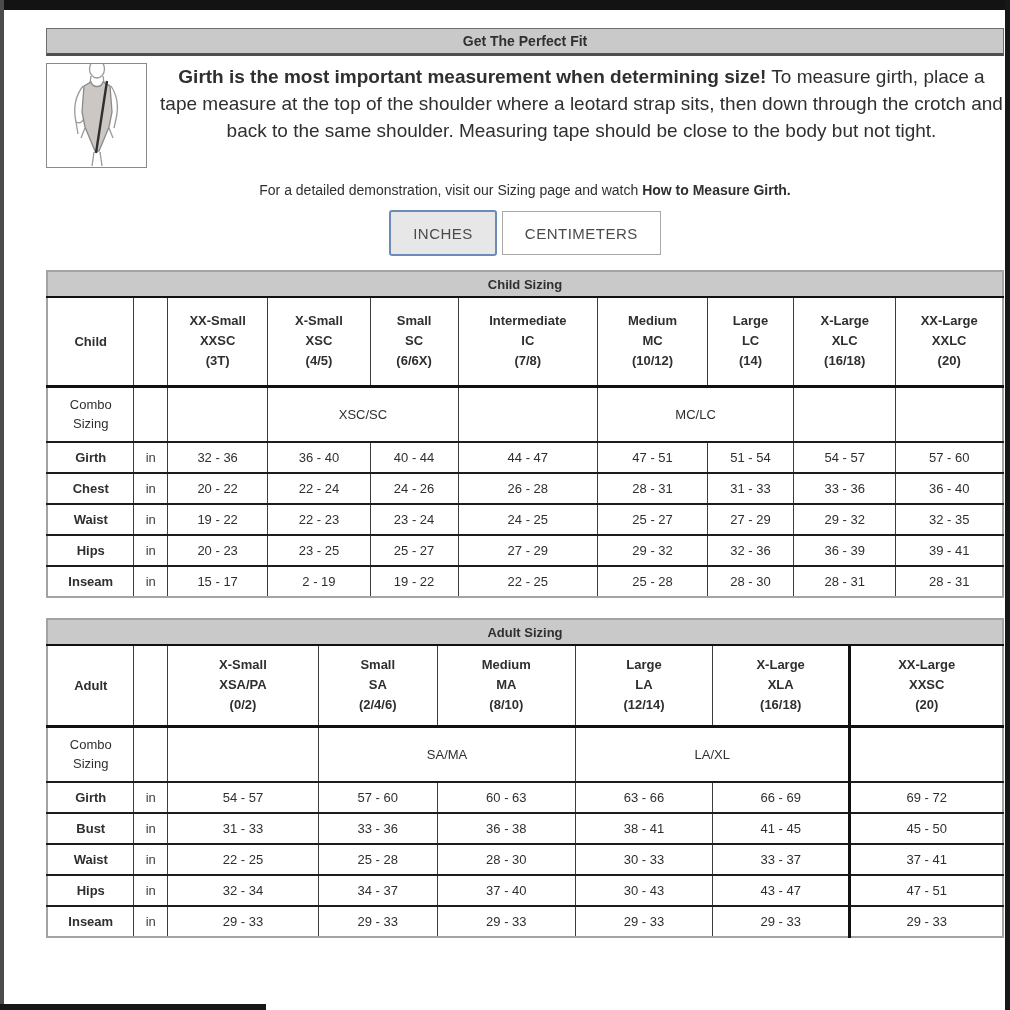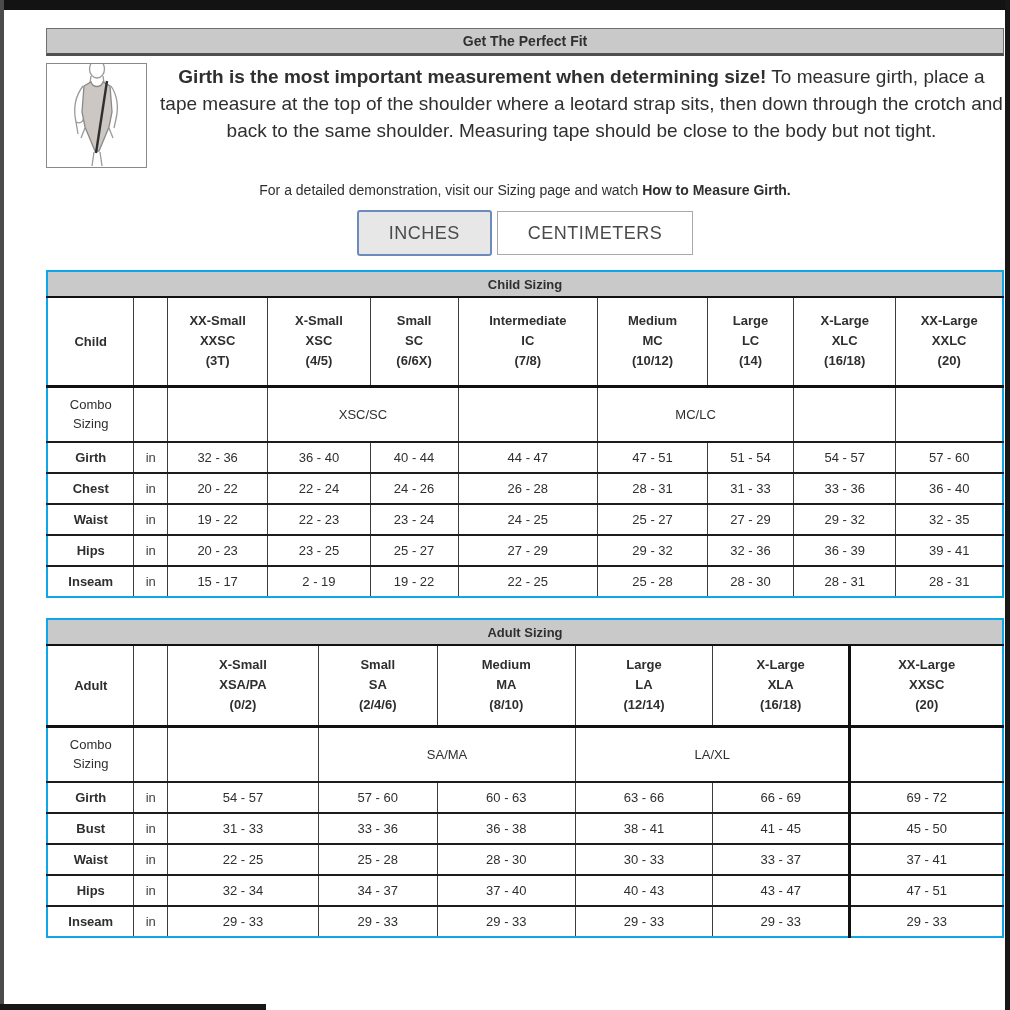--- a/index.html
+++ b/index.html
@@ -12,26 +12,26 @@
   .content { position:relative; width:958px; margin-left:46px; padding-top:28px; }
 
   .banner { background:#c9c9c9; border:1px solid #6e6e6e; border-bottom:3px solid #4f4f4f;
             height:28px; display:flex; align-items:center; justify-content:center;
             font-weight:bold; font-size:14px; }
   .intro { display:flex; margin-top:7px; }
   .illus { width:101px; height:105px; border:1px solid #8a8a8a; flex:0 0 auto; background:#fff; }
   .intro-text { flex:1; text-align:center; font-size:19px; line-height:27px; padding-left:12px; }
   .demo { text-align:center; font-size:14px; margin:14px 0 0; }
   .btns { display:flex; justify-content:center; align-items:center; gap:5px; margin-top:12px; }
-  .btn { font-family:inherit; font-size:18px; letter-spacing:.5px; color:#4a4a4a; background:#fff;
-         border:1px solid #a9a9a9; padding:0 30px; height:44px; cursor:pointer; }
+  .btn { font-family:inherit; font-size:15px; letter-spacing:.5px; color:#4a4a4a; background:#fff;
+         border:1px solid #a9a9a9; padding:0 22px; height:44px; cursor:pointer; }
   .btn.active { background:#e7e7e7; border:2px solid #6b8cba; border-radius:3px; height:46px; }
   .note { text-align:center; font-size:13px; margin:18px 0 0; color:#3a3a3a; }
 
-  table { border-collapse:collapse; width:958px; table-layout:fixed; border:2px solid #0ea5e9; }
+  table { border-collapse:collapse; width:958px; table-layout:fixed; border:2px solid #a3a3a3; }
   .t1 { margin-top:14px; } .t2 { margin-top:20px; }
   th, td { border:1px solid #3d3d3d; text-align:center; font-size:13px; padding:0; vertical-align:middle; }
   .trow th { background:#c9c9c9; height:26px; font-weight:bold; border-bottom:2px solid #111; }
   .hrow th { height:89px; font-weight:bold; }
   .t2 .hrow th { height:81px; }
   .hrow .cl span { display:block; line-height:20px; }
   .hrow th { border-bottom:3px solid #111; }
   .crow th, .crow td { height:56px; font-weight:normal; }
   .crow .lbl { font-weight:normal; line-height:19px; padding:0 8px; }
   .drow th, .drow td { height:31px; border-top:2px solid #1c1c1c; }
@@ -308,21 +308,21 @@
         <td>30 - 33</td>
         <td>33 - 37</td>
         <td class="tl">37 - 41</td>
       </tr>
       <tr class="drow">
         <th class="lbl">Hips</th>
         <td class="unit">in</td>
         <td>32 - 34</td>
         <td>34 - 37</td>
         <td>37 - 40</td>
-        <td>40 - 43</td>
+        <td>30 - 43</td>
         <td>43 - 47</td>
         <td class="tl">47 - 51</td>
       </tr>
       <tr class="drow">
         <th class="lbl">Inseam</th>
         <td class="unit">in</td>
         <td>29 - 33</td>
         <td>29 - 33</td>
         <td>29 - 33</td>
         <td>29 - 33</td>

